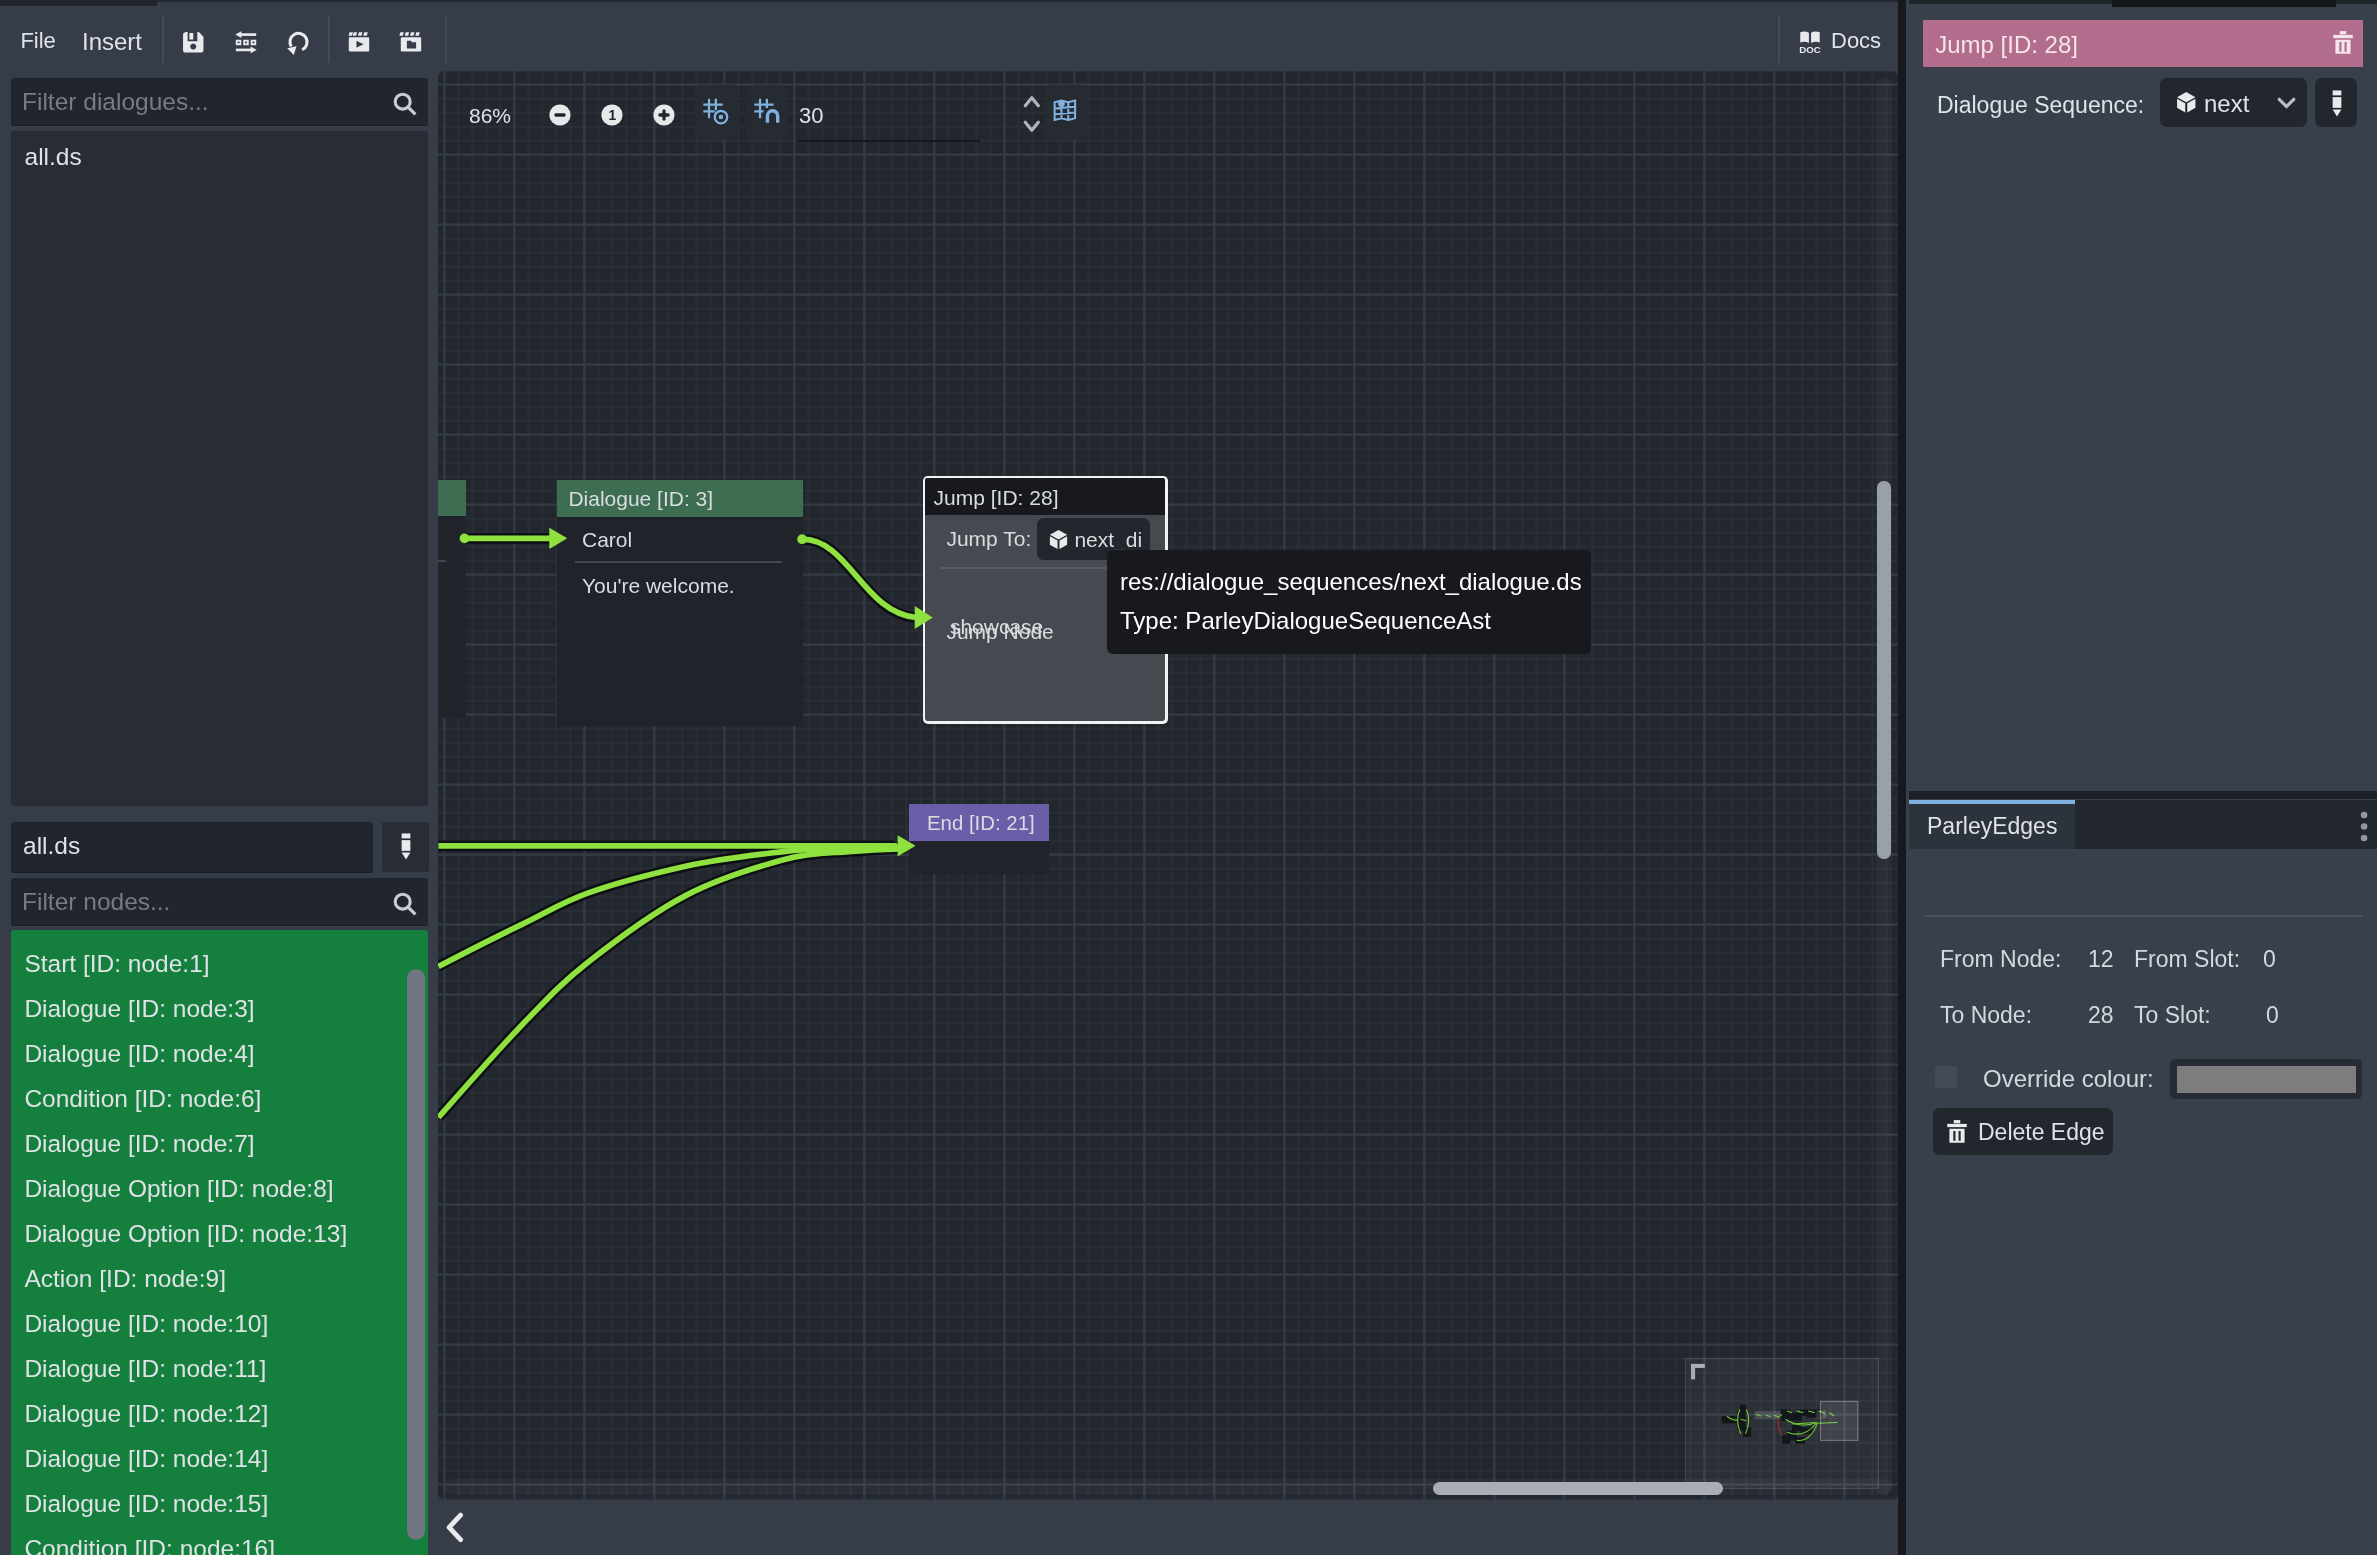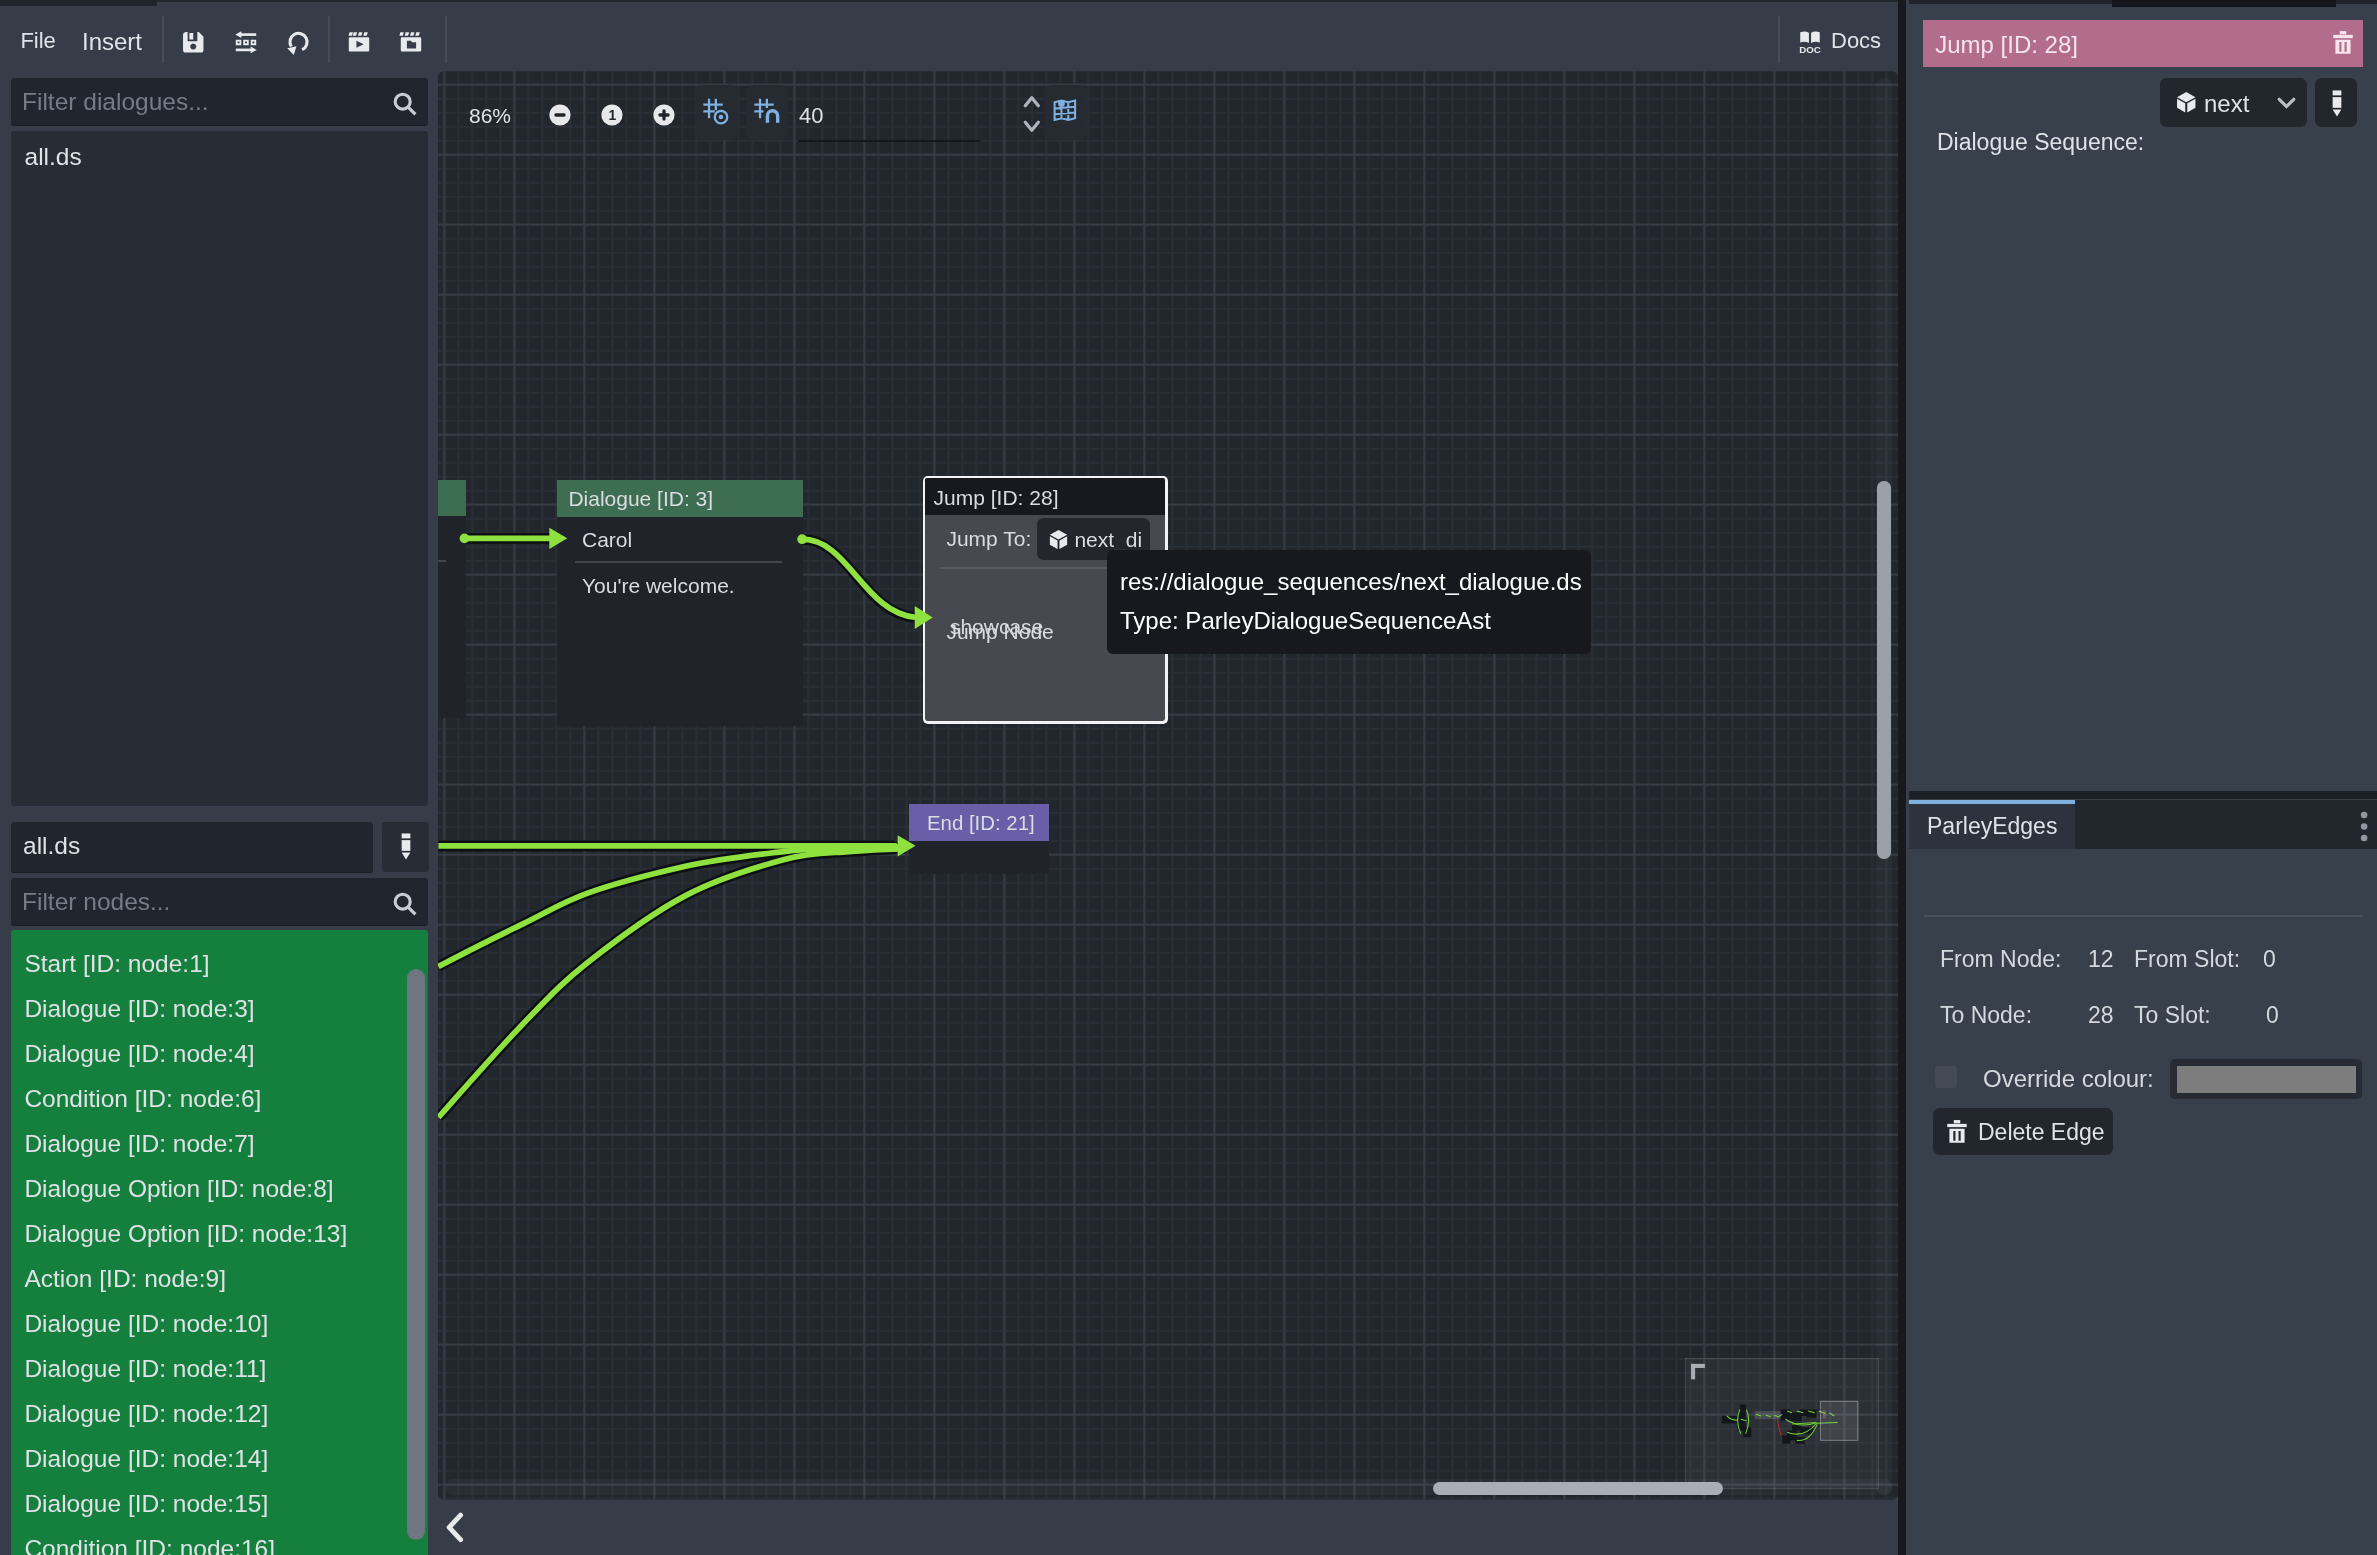--- a/index.html
+++ b/index.html
@@ -217,21 +217,21 @@
       </svg></div>
   <div class="abs" style="left:308px;top:14px;width:42px;height:55px;background:#262a31;border-radius:8.2px;"></div>
   <div class="abs" id="ic-grid2" style="left:316px;top:21px;"><svg width="28" height="41" viewBox="0 0 24 36">
         <g transform="translate(0,6)">
           <g stroke="#7fb1e0" stroke-width="2" fill="none">
             <path d="M5,0 L5,17 M11,0 L11,8 M0,5 L17,5 M0,11 L8,11"></path>
           </g>
           <path d="M11.5,21 L11.5,15 a4.5,4.5 0 0,1 9,0 L20.5,21" fill="none" stroke="#7fb1e0" stroke-width="3"></path>
         </g>
       </svg></div>
-  <div class="txt" style="left:361px;top:32px;font-size:22px;color:#dfe2e7;">40</div>
+  <div class="txt" style="left:361px;top:32px;font-size:22px;color:#dfe2e7;">30</div>
   <div class="abs" style="left:360px;top:69px;width:182px;height:1.6px;background:#14171c;"></div>
   <div class="abs" id="ic-spin" style="left:584px;top:20.4px;"><svg width="19.6" height="46" viewBox="0 0 24 56">
         <g fill="none" stroke="#aeb3bb" stroke-width="4" stroke-linecap="round" stroke-linejoin="round">
           <path d="M4,18 L12,8 L20,18"></path>
           <path d="M4,38 L12,48 L20,38"></path>
         </g>
       </svg></div>
   <div class="abs" style="left:607px;top:14px;width:42px;height:55px;background:#262a31;border-radius:8.2px;"></div>
   <div class="abs" id="ic-mmap" style="left:614px;top:21px;"><svg width="28" height="41" viewBox="0 0 24 36">
         <g transform="translate(0,7)">
@@ -306,21 +306,21 @@
     <div class="txt" style="left:12.2px;top:11.4px;font-size:24px;color:#f6e4ed;">Jump [ID: 28]</div>
     <div class="abs" id="ic-trash1" style="left:407px;top:10.6px;"><svg width="26" height="26" viewBox="0 0 24 24">
           <g fill="#f6e4ed">
             <rect x="9" y="1" width="6" height="3"></rect>
             <rect x="3" y="4.5" width="18" height="3"></rect>
             <path d="M5,9 h14 v13 h-14 z M8.6,11 h2 v9 h-2 z M13.4,11 h2 v9 h-2 z" fill-rule="evenodd"></path>
           </g>
         </svg></div>
   </div>
 
-  <div class="txt" style="left:28px;top:92px;font-size:23px;color:#dfe2e7;margin-top:37px;">Dialogue Sequence:</div>
+  <div class="txt" style="left:28px;top:92px;font-size:23px;color:#dfe2e7;">Dialogue Sequence:</div>
   <div class="abs" style="left:251px;top:78px;width:147px;height:49px;background:#22262d;border-radius:6.5px;">
     <div class="abs" id="ic-box2" style="left:14px;top:12.2px;"><svg width="24.5" height="24.5" viewBox="0 0 24 24">
           <g fill="#e8eaed">
             <path d="M12,2 L21,7 L12,12 L3,7 Z"></path>
             <path d="M3,8.6 L11,13 L11,22 L3,17.4 Z"></path>
             <path d="M21,8.6 L13,13 L13,22 L21,17.4 Z"></path>
           </g>
         </svg></div>
     <div class="txt" style="left:44px;top:12.2px;font-size:24px;color:#dfe2e7;">next</div>
     <div class="abs" id="ic-chev" style="left:116px;top:18px;"><svg width="21" height="14.7" viewBox="0 0 26 18">

